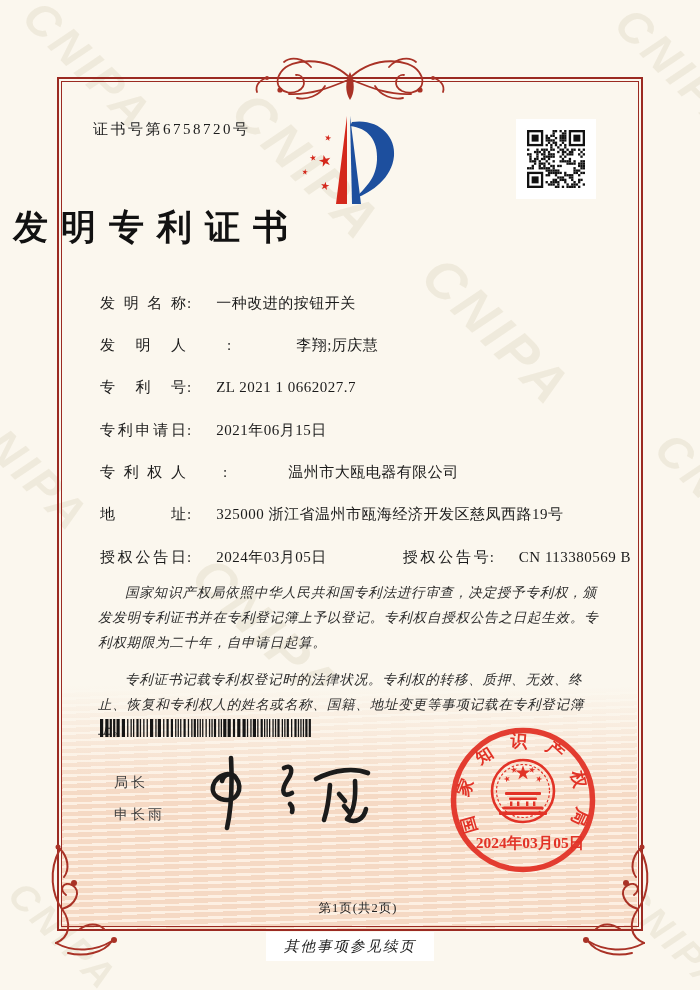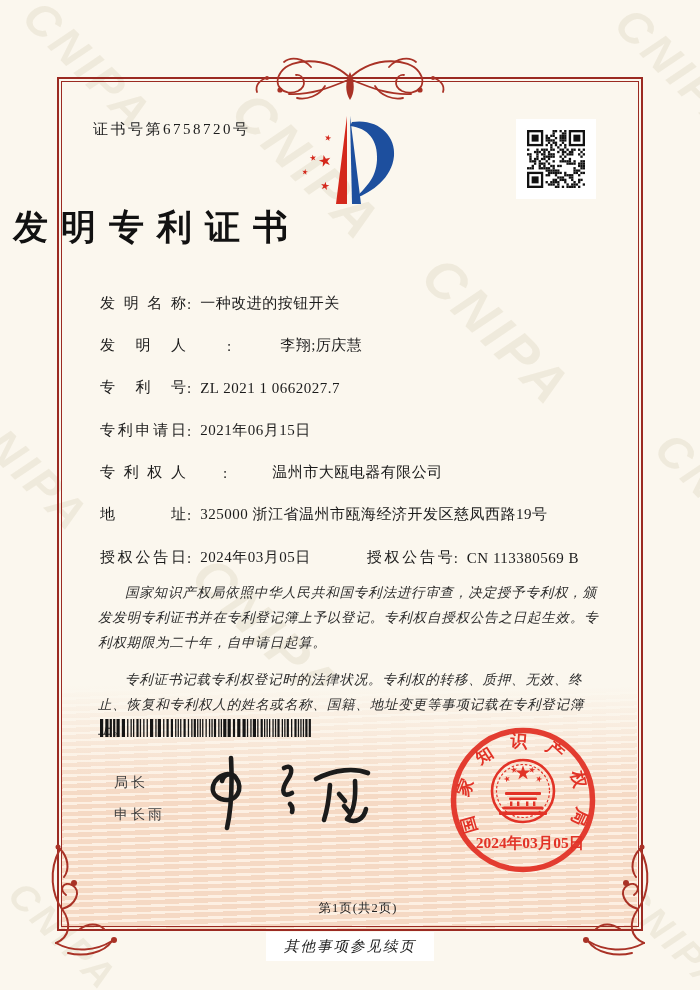--- a/index.html
+++ b/index.html
@@ -25,25 +25,25 @@
 
   .cert-number{position:absolute;left:93px;top:120px;font-size:15px;color:#1c1c1c;letter-spacing:2.5px;}
 
   .logo{position:absolute;left:286px;top:108px;}
   .qr-box{position:absolute;left:516px;top:119px;width:80px;height:80px;background:#ffffff;}
   .qr-box svg{position:absolute;left:11px;top:11px;}
 
   .title{position:absolute;left:0;top:204px;width:700px;text-align:left;
          font-size:35px;font-weight:bold;color:#111;letter-spacing:13px;text-indent:13px;}
 
-  .row{position:absolute;left:100px;display:flex;align-items:flex-end;font-size:15px;color:#1b1b1b;white-space:nowrap;}
+  .row{position:absolute;left:100px;display:flex;align-items:center;font-size:15px;color:#1b1b1b;white-space:nowrap;}
   .flabel{display:inline-block;width:86px;text-align:justify;text-align-last:justify;}
   .colon{margin-left:1px;}
-  .fvalue{margin-left:9px;letter-spacing:.5px;}
-  .row2-gap{margin-left:56px;}
+  .fvalue{margin-left:25px;letter-spacing:.5px;}
+  .row2-gap{margin-left:76px;}
 
   .paras{position:absolute;left:98px;top:581px;width:508px;font-size:13.5px;line-height:1.85;
          color:#2b2b2b;font-style:italic;letter-spacing:.8px;}
   .paras p{margin:0 0 12px 0;text-indent:2em;}
 
   .barcode{position:absolute;left:100px;top:719px;}
 
   .signer{position:absolute;left:114px;font-size:14px;color:#404040;letter-spacing:3px;}
   .signer-title{top:774px;}
   .signer-name{top:806px;}

